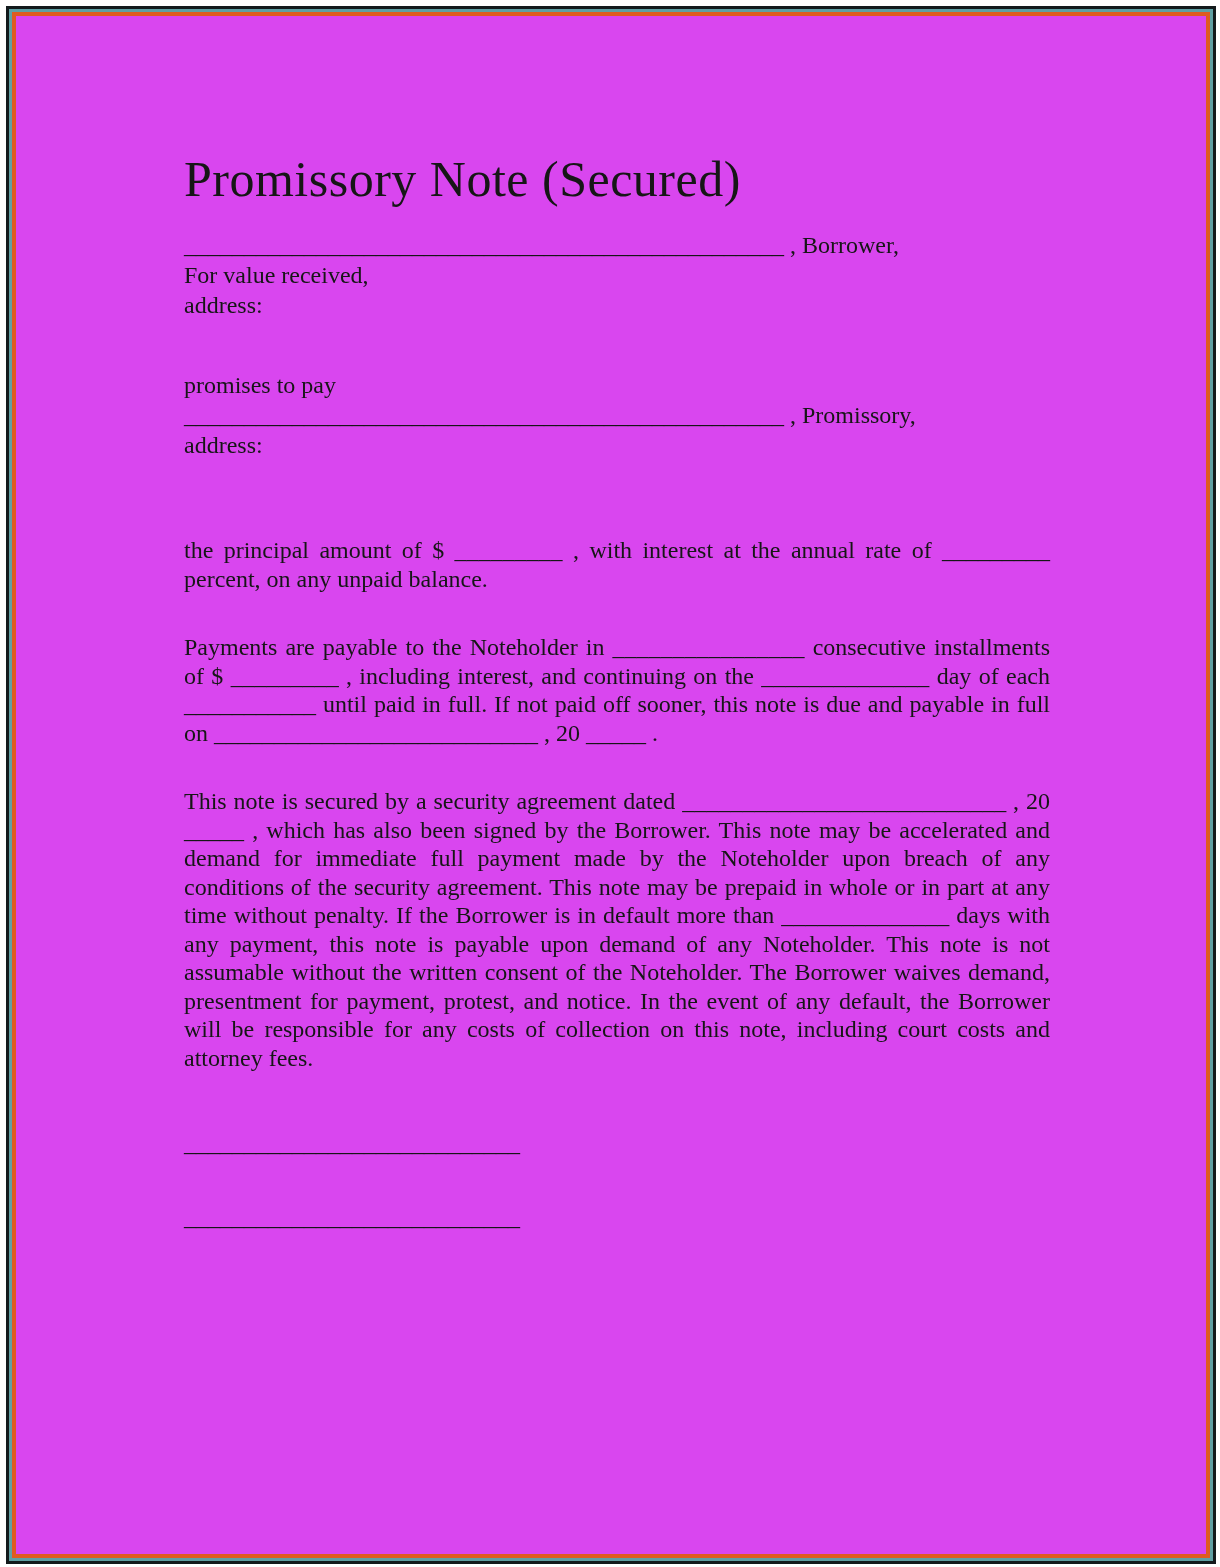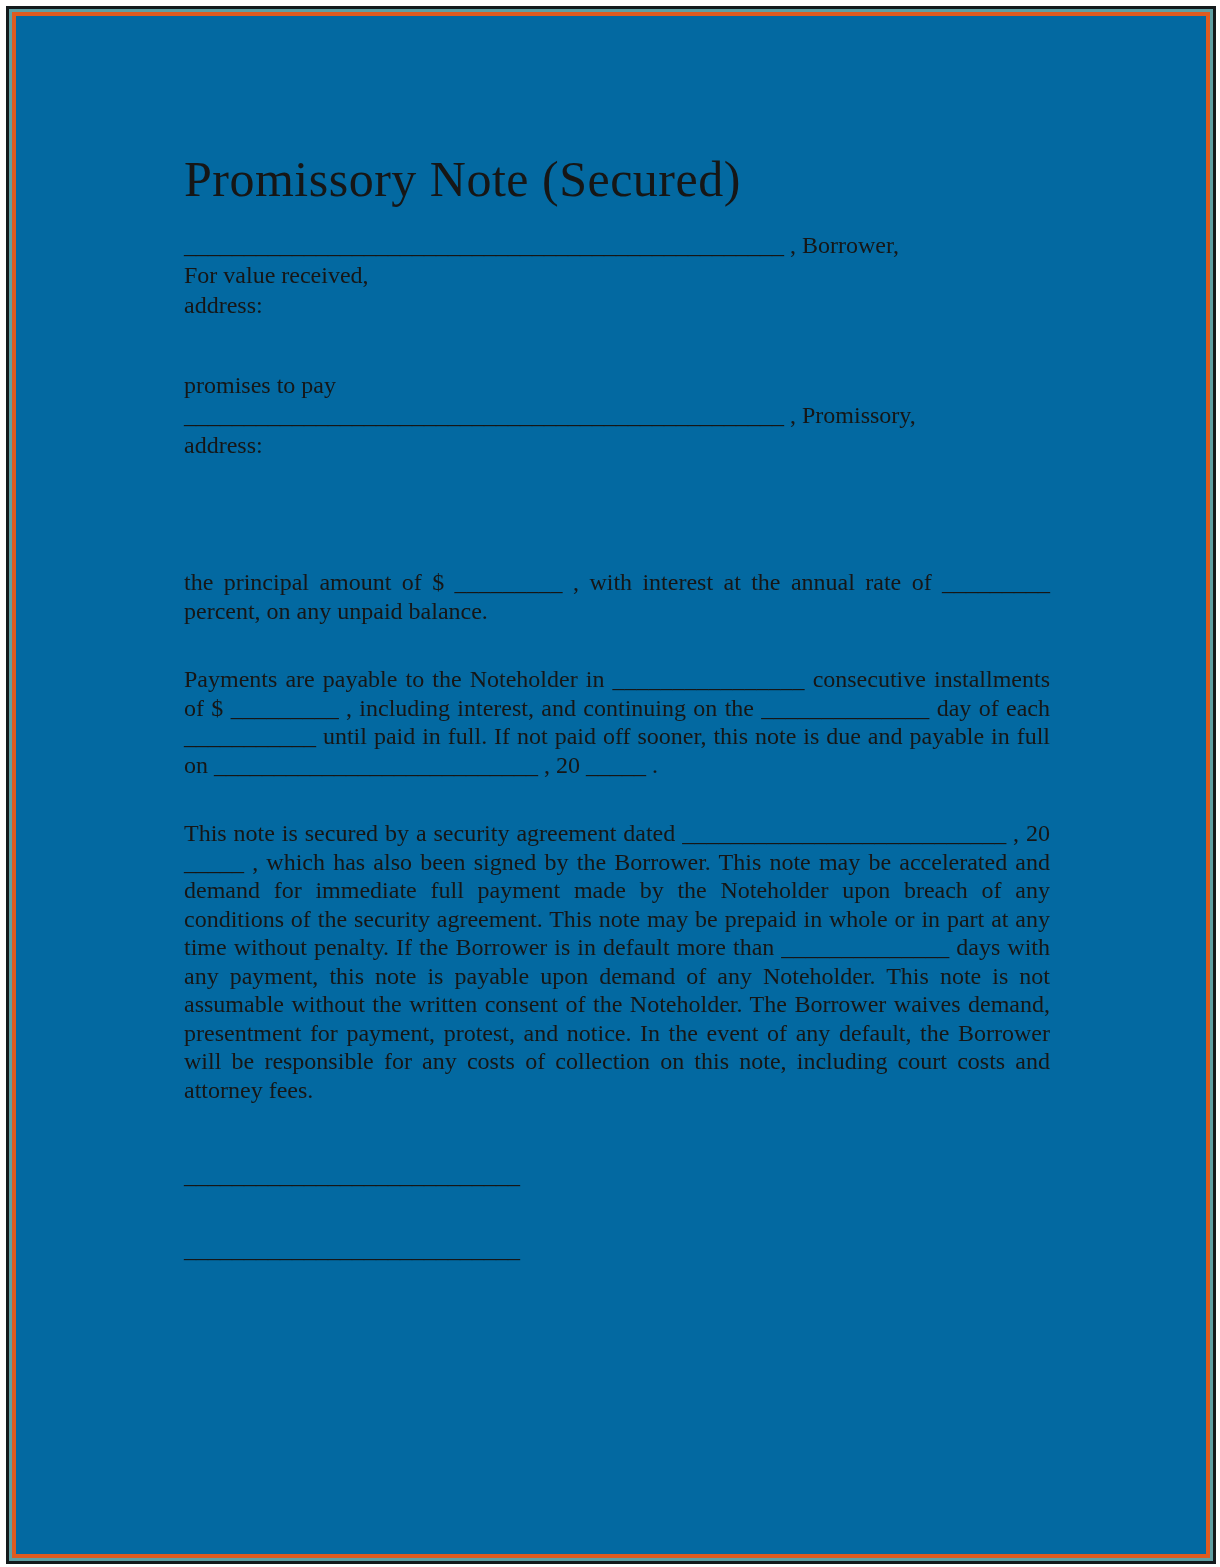--- a/index.html
+++ b/index.html
@@ -17,21 +17,21 @@
   }
   .frame-teal {
     position: absolute;
     inset: 0;
     border: 3px solid #5fa0a3;
   }
   .frame-orange {
     position: absolute;
     inset: 0;
     border: 4px solid #df5b20;
-    background: #0369a1;
+    background: #d946ef;
   }
   .content {
     position: absolute;
     inset: 0;
     padding: 134px 156px 0 168px;
     font-family: "Liberation Serif", serif;
     font-size: 24px;
     line-height: 30px;
     color: #161616;
   }
@@ -45,21 +45,21 @@
   }
   .line-block { white-space: nowrap; }
   .amount-line   { margin-top: 106px; }
   .dated-line    { margin-top: 24px; }
   .borrower-block   { margin-top: 22px; }
   .noteholder-block { margin-top: 50px; }
   .para {
     text-align: justify;
     line-height: 28.5px;
   }
-  .para-principal { margin-top: 108px; }
+  .para-principal { margin-top: 76px; }
   .para-payments  { margin-top: 40px; }
   .para-secured   { margin-top: 40px; }
   .sig-block     { margin-top: 56px; }
   .printed-block { margin-top: 44px; }
   .sig-rule { display: block; }
   .blank { letter-spacing: 0; }
 </style>
 </head>
 <body>
 

